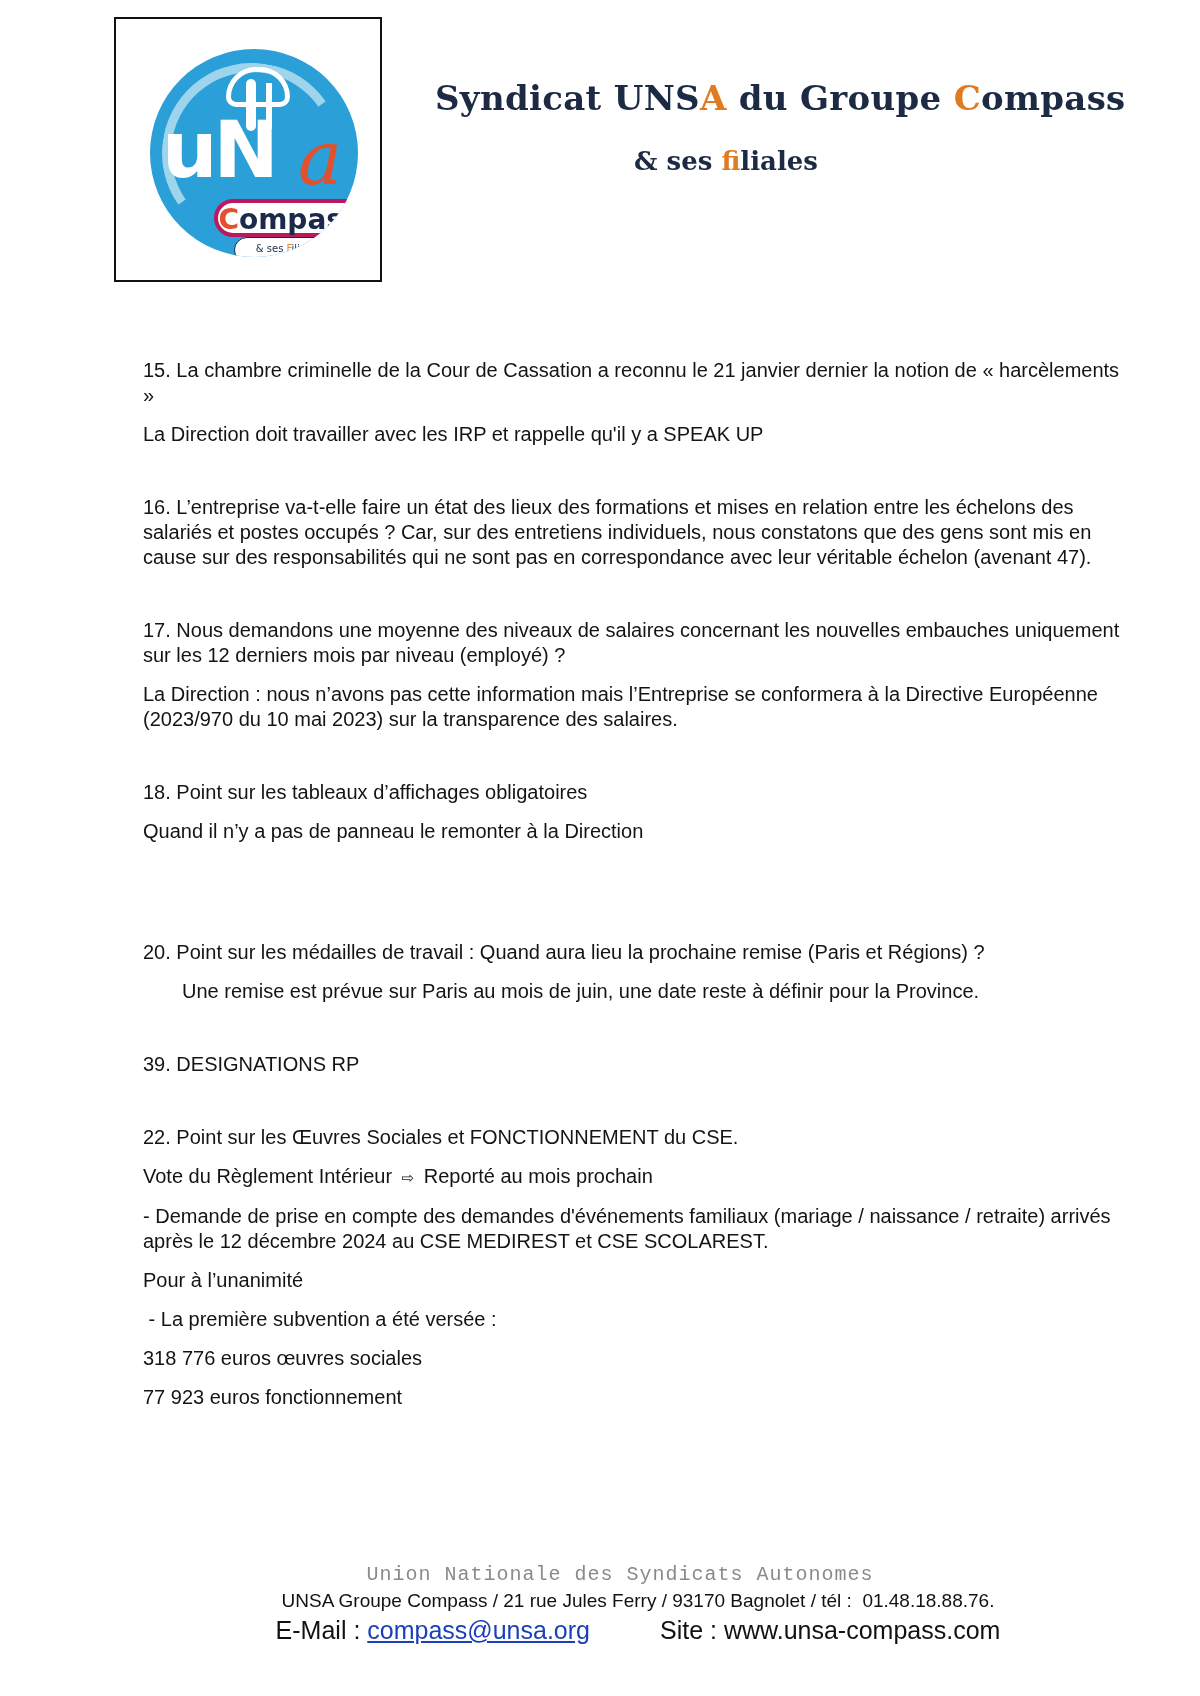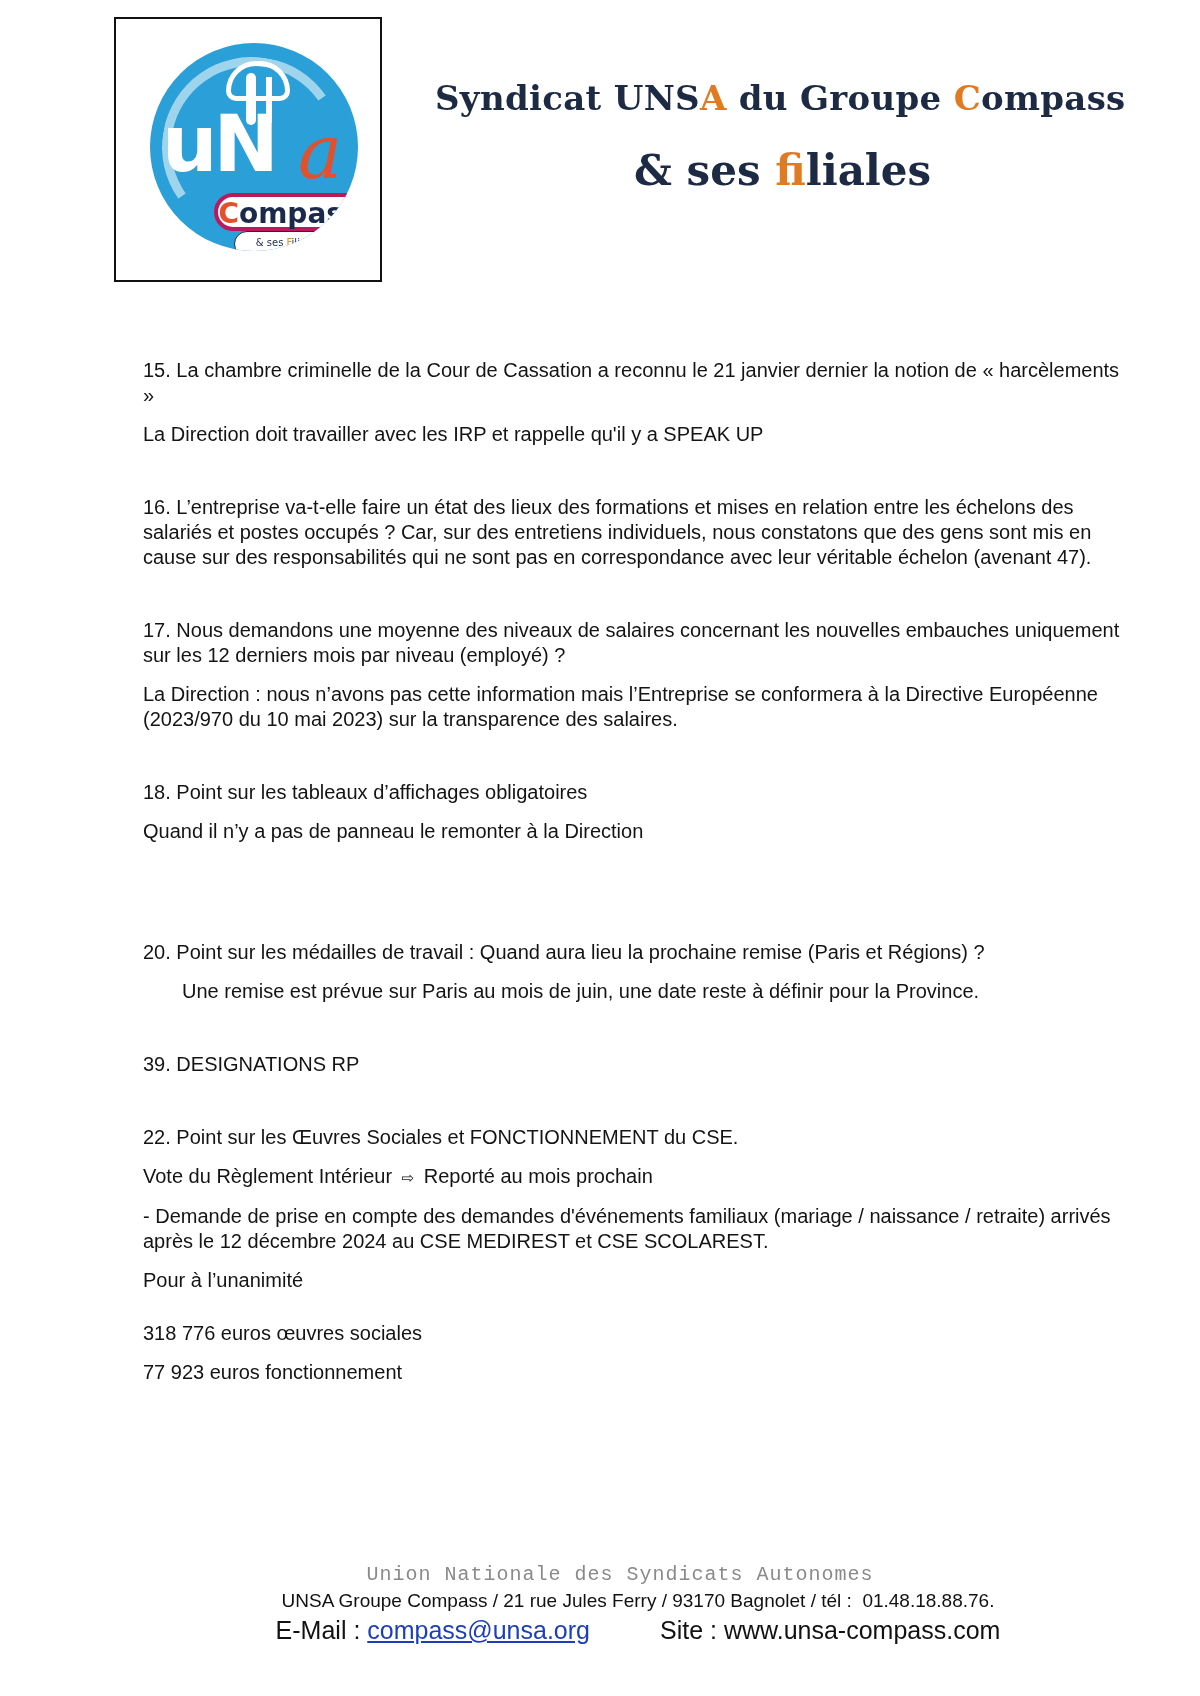--- a/index.html
+++ b/index.html
@@ -5,21 +5,21 @@
     html, body { margin: 0; padding: 0; background: #ffffff; }
     body {
       width: 1200px; height: 1696px; position: relative; overflow: hidden;
       font-family: "Liberation Sans", sans-serif; color: #111111;
     }
     .logo-box {
       position: absolute; left: 114px; top: 17px; width: 268px; height: 265px;
       border: 2px solid #111; box-sizing: border-box; background: #fff;
     }
     .logo-circle {
-      position: absolute; left: 34px; top: 24px; width: 208px; height: 208px;
+      position: absolute; left: 34px; top: 30px; width: 208px; height: 208px;
       border-radius: 50%; background: #2a9fd8; overflow: hidden;
     }
     .logo-arc {
       position: absolute; left: 12px; top: 14px; width: 180px; height: 180px;
       border-radius: 50%; border: 9px solid rgba(255,255,255,0.55);
       border-right-color: transparent; border-bottom-color: transparent;
       transform: rotate(10deg); box-sizing: border-box;
     }
     .logo-un {
       position: absolute; left: 12px; top: 62px;
@@ -59,21 +59,21 @@
     .logo-filiales-pill .accent { color: #e28a2b; }
 
     .header-title {
       position: absolute; left: 435px; top: 78px; width: 740px;
       font-family: "DejaVu Serif", serif; font-weight: bold;
       font-size: 34px; color: #1c2a44; white-space: nowrap; letter-spacing: 0.3px;
     }
     .header-sub {
       position: absolute; left: 634px; top: 146px;
       font-family: "DejaVu Serif", serif; font-weight: bold;
-      font-size: 42px; color: #1c2a44; white-space: nowrap;
+      font-size: 26px; color: #1c2a44; white-space: nowrap;
     }
     .orange { color: #e07b22; }
 
     .content {
       position: absolute; left: 143px; top: 358px; width: 990px;
       font-size: 20px; line-height: 25px; color: #141414;
     }
     .p { margin: 0; }
     .gap-s { height: 14px; }
     .gap-l { height: 48px; }
@@ -161,20 +161,21 @@
 
   <section>
     <p class="p">22. Point sur les Œuvres Sociales et FONCTIONNEMENT du CSE.</p>
     <div class="gap-s"></div>
     <p class="p"><span>Vote du Règlement Intérieur</span> <span class="arrow">⇨</span> <span>Reporté au mois prochain</span></p>
     <div class="gap-s"></div>
     <p class="p">- Demande de prise en compte des demandes d'événements familiaux (mariage / naissance / retraite) arrivés après le 12 décembre 2024 au CSE MEDIREST et CSE SCOLAREST.</p>
     <div class="gap-s"></div>
     <p class="p">Pour à l’unanimité</p>
     <div class="gap-s"></div>
+    <p class="p" style="white-space:pre"> - La première subvention a été versée :</p>
     <div class="gap-s"></div>
     <p class="p">318 776 euros œuvres sociales</p>
     <div class="gap-s"></div>
     <p class="p">77 923 euros fonctionnement</p>
   </section>
 </div>
 
 <div class="footer">
   <div class="footer-union">Union Nationale des Syndicats Autonomes</div>
   <div class="footer-addr" style="white-space:pre">UNSA Groupe Compass / 21 rue Jules Ferry / 93170 Bagnolet / tél :  01.48.18.88.76.</div>

